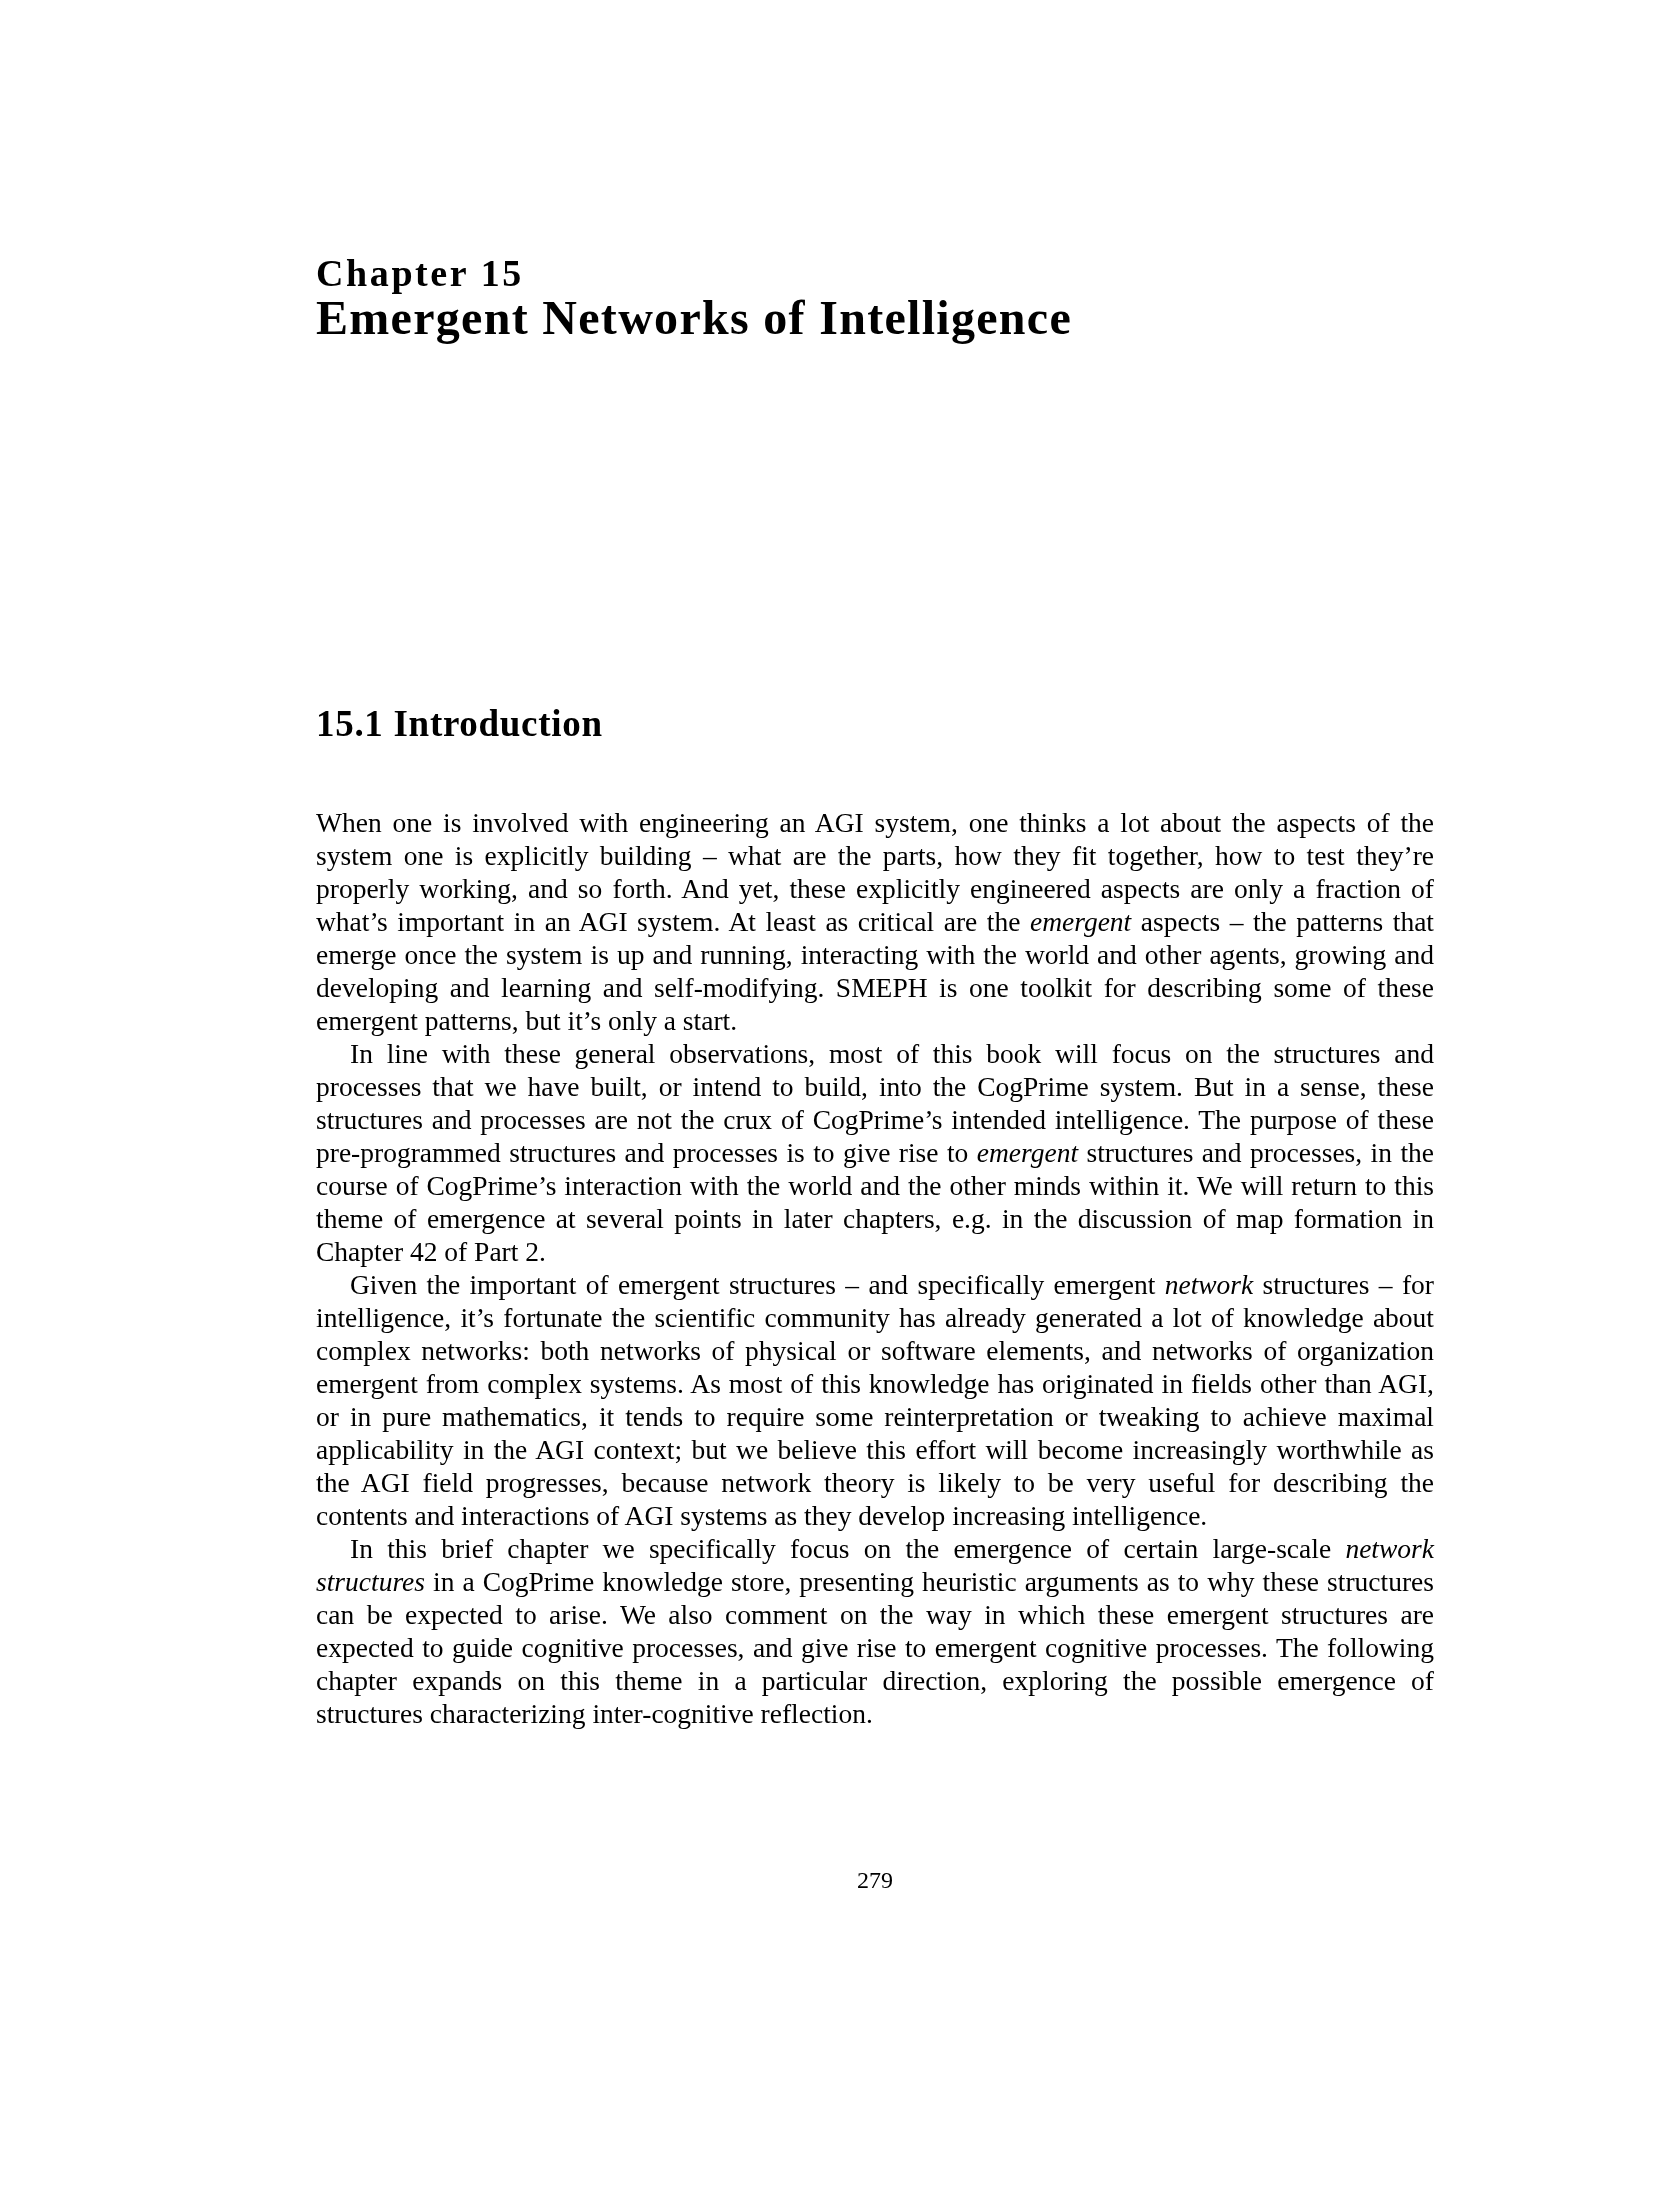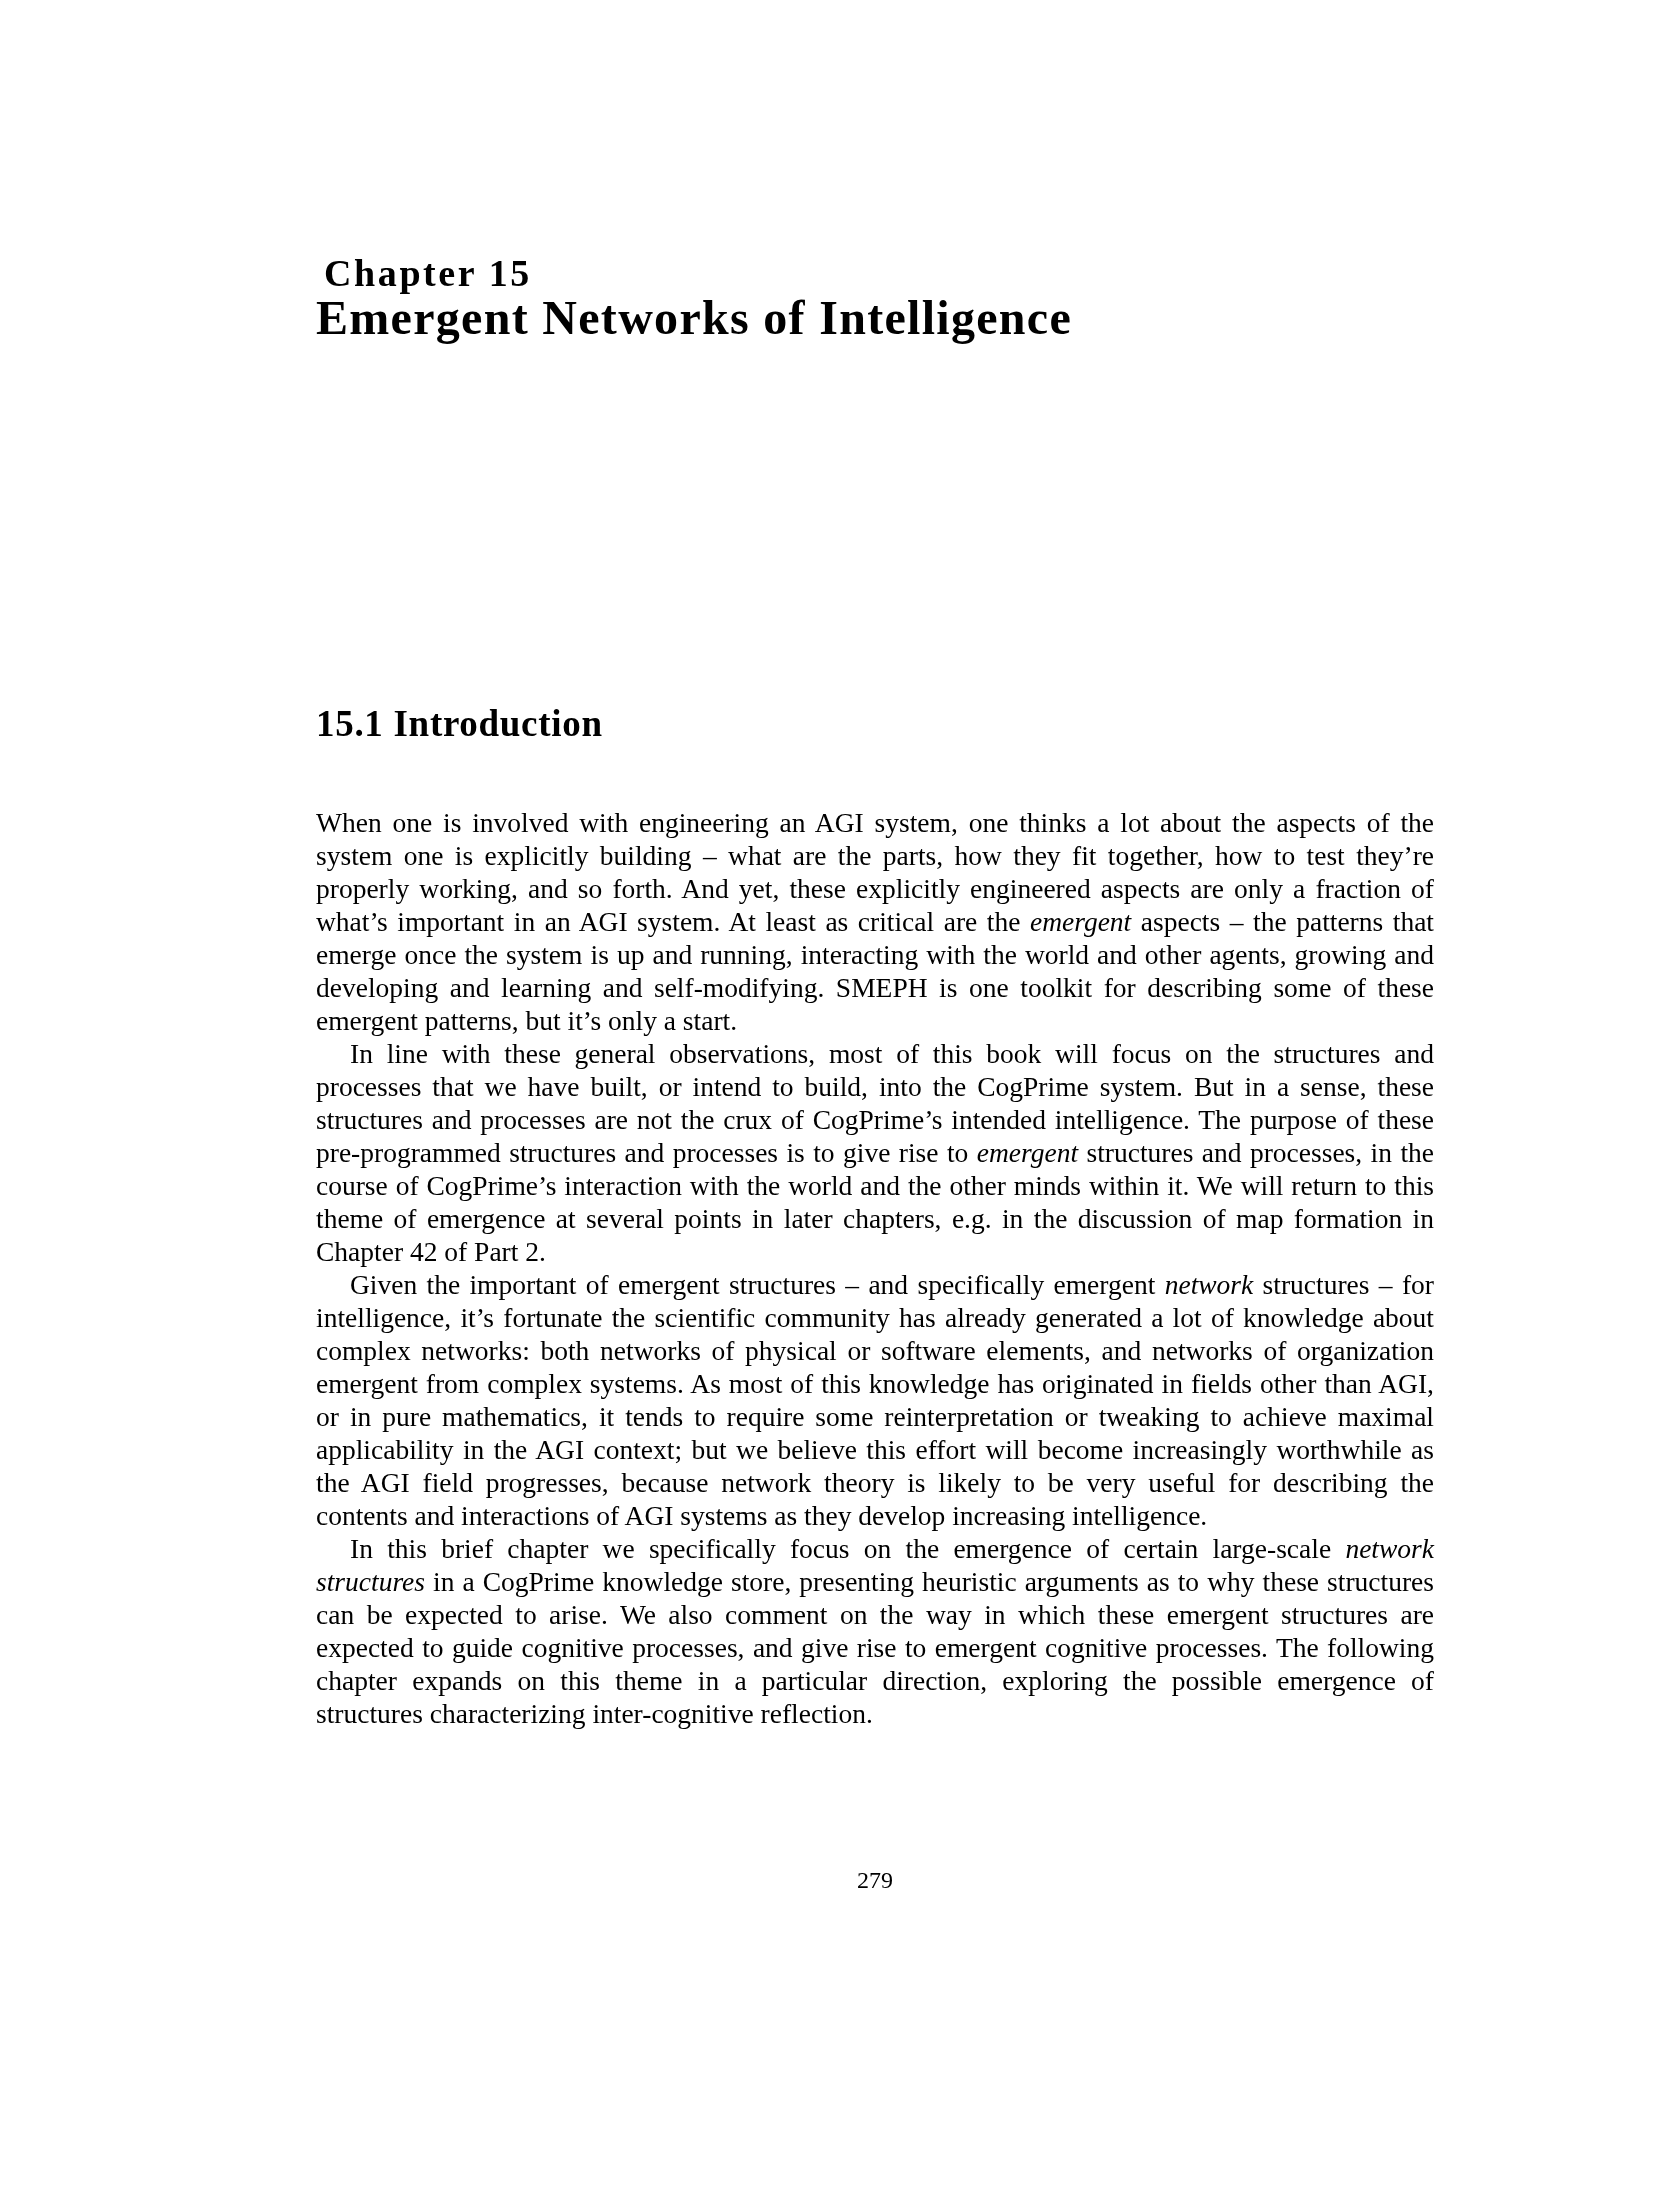--- a/index.html
+++ b/index.html
@@ -11,21 +11,21 @@
     position: relative;
     width: 1669px;
     height: 2205px;
     background: #ffffff;
     color: #000000;
     font-family: "Liberation Serif", serif;
     overflow: hidden;
   }
   .chapter-label {
     position: absolute;
-    left: 324px;
+    left: 316px;
     top: 253px;
     font-size: 38px;
     font-weight: bold;
     letter-spacing: 2.6px;
     line-height: 1.1;
     white-space: nowrap;
   }
   .chapter-title {
     position: absolute;
     left: 316px;

